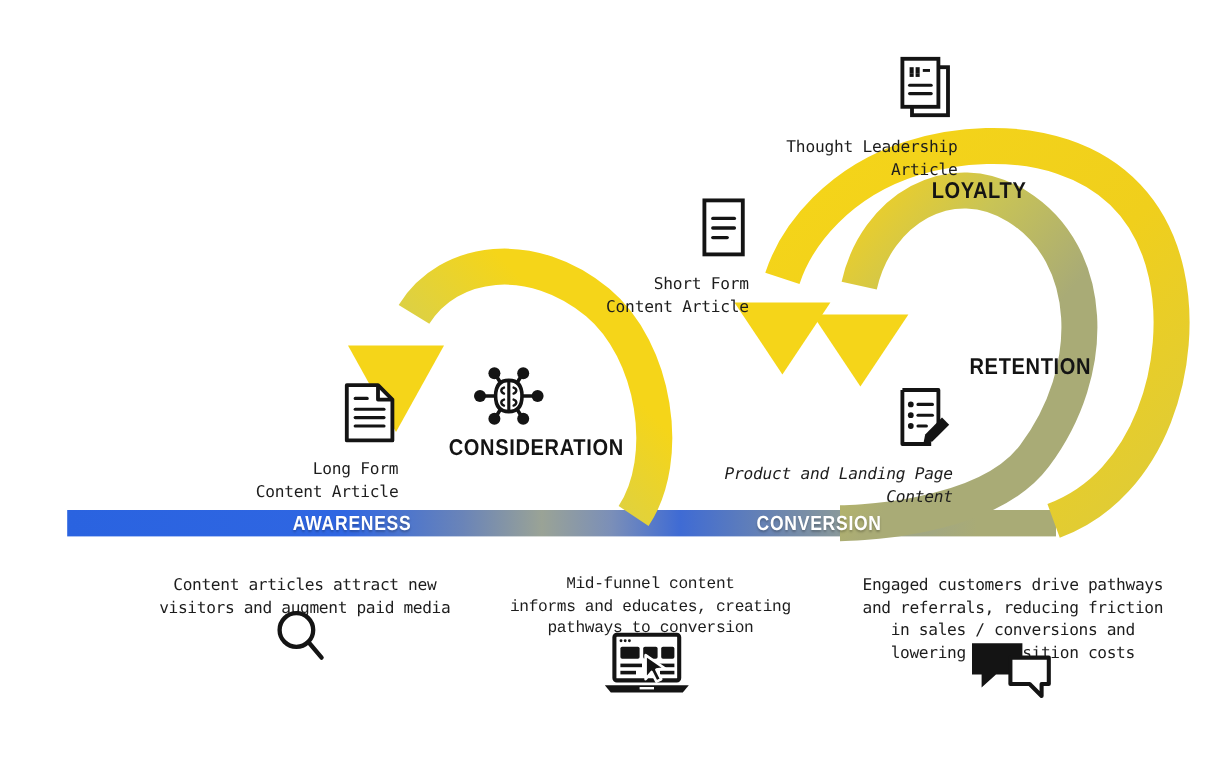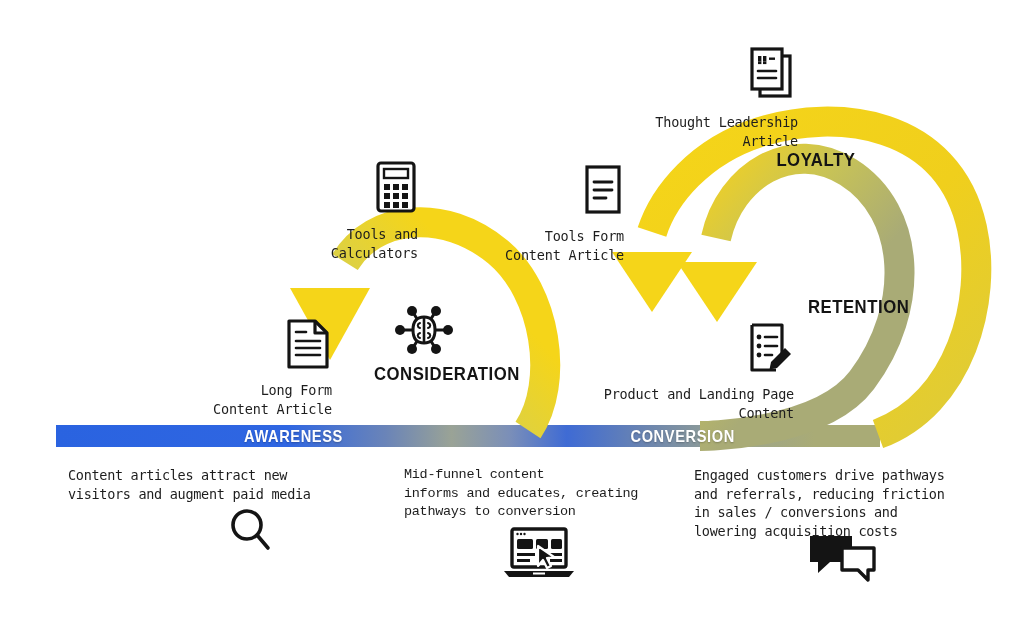--- a/index.html
+++ b/index.html
@@ -10,22 +10,22 @@
   .node{position:absolute;text-align:right;}
   .node .ico{display:block;margin:0 auto 6px auto;}
   .node .cap{font-family:"DejaVu Sans Mono",monospace;font-size:13.5px;line-height:16px;color:#1d1d1d;white-space:pre;letter-spacing:-0.2px;}
 
   .stagelbl{position:absolute;font-family:"Liberation Sans",sans-serif;font-weight:700;font-size:19px;letter-spacing:0.6px;color:#141414;
             transform:scaleX(.88);transform-origin:center;white-space:nowrap;}
 
   .barlbl{position:absolute;font-family:"Liberation Sans",sans-serif;font-weight:700;font-size:17px;letter-spacing:0.7px;color:#ffffff;
           transform:scaleX(.86);transform-origin:center;white-space:nowrap;text-shadow:0 1px 2px rgba(0,0,0,.25);}
 
-  .blurb{position:absolute;font-family:"DejaVu Sans Mono",monospace;font-size:13.5px;line-height:18.5px;
-         color:#1d1d1d;white-space:pre;letter-spacing:-0.3px;}
+  .blurb{position:absolute;text-align:center;font-family:"DejaVu Sans Mono",monospace;font-size:13.5px;line-height:18.5px;
+         color:#1d1d1d;white-space:pre;letter-spacing:-0.3px;margin-top:13px;}
 
   .bicon{position:absolute;}
 </style>
 </head>
 <body>
 
 <div id="stage">
 
   <svg id="arcs" viewBox="0 0 1024 643">
     <defs>
@@ -105,54 +105,33 @@
           <line x1="12" y1="23" x2="36" y2="23"></line>
           <line x1="12" y1="30" x2="36" y2="30"></line>
           <line x1="12" y1="37" x2="36" y2="37"></line>
         </g>
       </svg>
     </span>
     <span class="cap">Long Form
 Content Article</span>
   </div>
 
-  <div class="node" style="left:248px;top:160px;width:170px;">
-    <span class="ico">
-      <svg width="44" height="54" viewBox="0 0 44 54">
-        <rect x="4" y="3" width="36" height="48" rx="3" fill="#fff" stroke="#141414" stroke-width="3.2"></rect>
-        <rect x="10" y="9" width="24" height="9" fill="#fff" stroke="#141414" stroke-width="2.4"></rect>
-        <g fill="#141414">
-          <rect x="10" y="24" width="6" height="6"></rect>
-            <rect x="19" y="24" width="6" height="6"></rect>
-            <rect x="28" y="24" width="6" height="6"></rect>
-          <rect x="10" y="33" width="6" height="6"></rect>
-            <rect x="19" y="33" width="6" height="6"></rect>
-            <rect x="28" y="33" width="6" height="6"></rect>
-          <rect x="10" y="42" width="6" height="6"></rect>
-            <rect x="19" y="42" width="6" height="6"></rect>
-            <rect x="28" y="42" width="6" height="6"></rect>
-        </g>
-      </svg>
-    </span>
-    <span class="cap">Tools and
-Calculators</span>
-  </div>
 
   <div class="node" style="left:424px;top:164px;width:200px;">
     <span class="ico">
       <svg width="42" height="52" viewBox="0 0 42 52">
         <rect x="5" y="3" width="32" height="45" fill="#fff" stroke="#141414" stroke-width="3.2"></rect>
         <g stroke="#141414" stroke-width="2.8" stroke-linecap="round">
           <line x1="12" y1="18" x2="30" y2="18"></line>
           <line x1="12" y1="26" x2="30" y2="26"></line>
           <line x1="12" y1="34" x2="24" y2="34"></line>
         </g>
       </svg>
     </span>
-    <span class="cap">Tools Form
+    <span class="cap">Short Form
 Content Article</span>
   </div>
 
   <div class="node" style="left:546px;top:46px;width:252px;">
     <span class="ico">
       <svg width="52" height="56" viewBox="0 0 52 56">
         <rect x="14" y="10" width="30" height="40" fill="#fff" stroke="#141414" stroke-width="3.2"></rect>
         <rect x="6" y="3" width="30" height="40" fill="#fff" stroke="#141414" stroke-width="3.2"></rect>
         <g fill="#141414">
           <rect x="12" y="10" width="3.4" height="5.5"></rect>
@@ -164,21 +143,21 @@
         <g stroke="#141414" stroke-width="2.6" stroke-linecap="round">
           <line x1="12" y1="25" x2="30" y2="25"></line>
           <line x1="12" y1="32" x2="30" y2="32"></line>
         </g>
       </svg>
     </span>
     <span class="cap">Thought Leadership
 Article</span>
   </div>
 
-  <div class="node" style="left:542px;top:322px;width:252px;">
+  <div class="node" style="left:542px;top:322px;width:252px;font-style:italic;">
     <span class="ico">
       <svg width="50" height="52" viewBox="0 0 50 52">
         <path d="M8 3 h30 v30 M8 3 v45 h24" fill="#fff" stroke="#141414" stroke-width="3.2" stroke-linejoin="round"></path>
         <g fill="#141414">
           <circle cx="15" cy="15" r="2.4"></circle>
             <circle cx="15" cy="24" r="2.4"></circle>
             <circle cx="15" cy="33" r="2.4"></circle>
         </g>
         <g stroke="#141414" stroke-width="2.6" stroke-linecap="round">
           <line x1="21" y1="15" x2="33" y2="15"></line>

